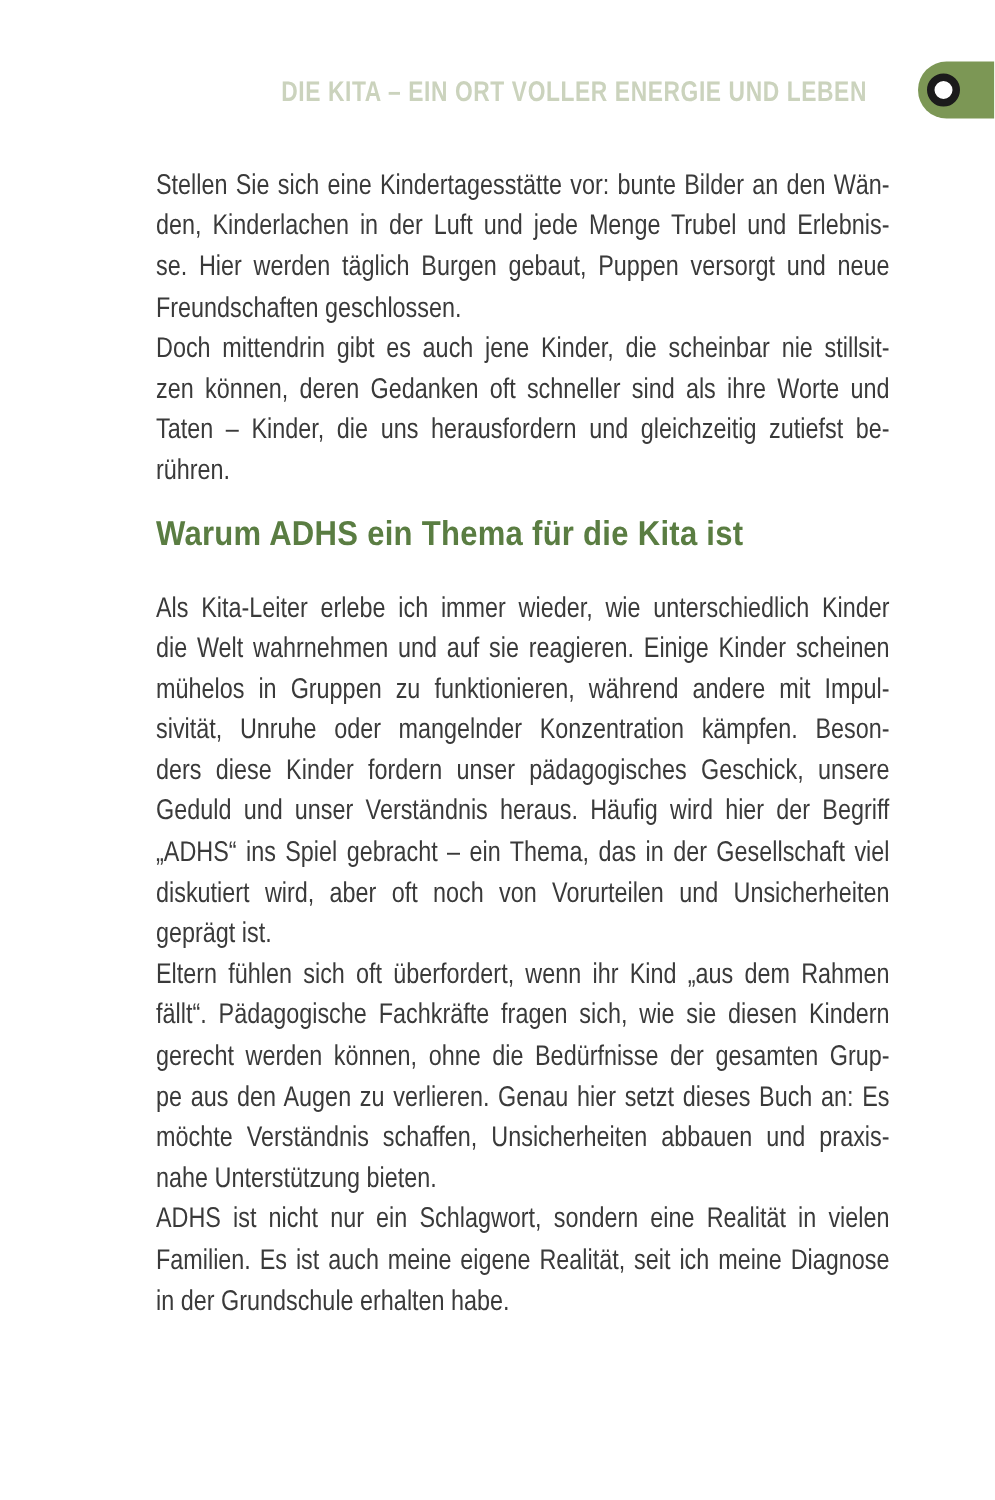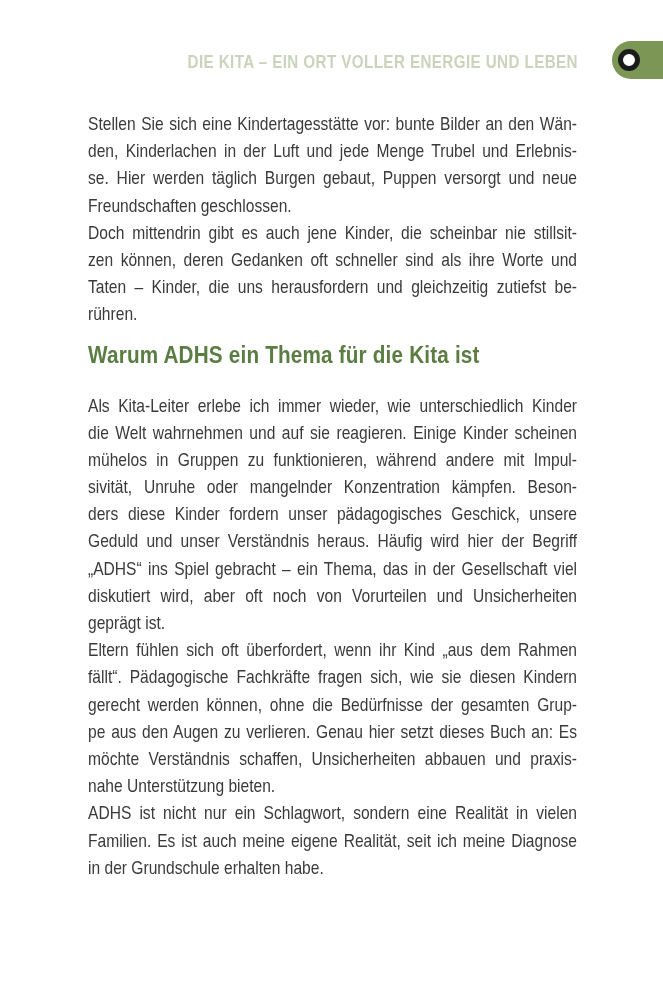--- a/index.html
+++ b/index.html
@@ -46,21 +46,21 @@
     width: 22px; height: 22px;
     box-sizing: border-box;
     border: 5px solid #1b1b1b;
     border-radius: 50%;
     background: #ffffff;
   }
 
   
   .bodycol {
     position: absolute;
-    left: 88px; top: 110px;
+    left: 104px; top: 110px;
     width: 489px;
   }
   .para { margin: 0; padding: 0; }
   .ln {
     display: block;
     width: 596px;
     height: 27.2px;
     line-height: 27.2px;
     font-size: 19px;
     color: #3a3a3a;

